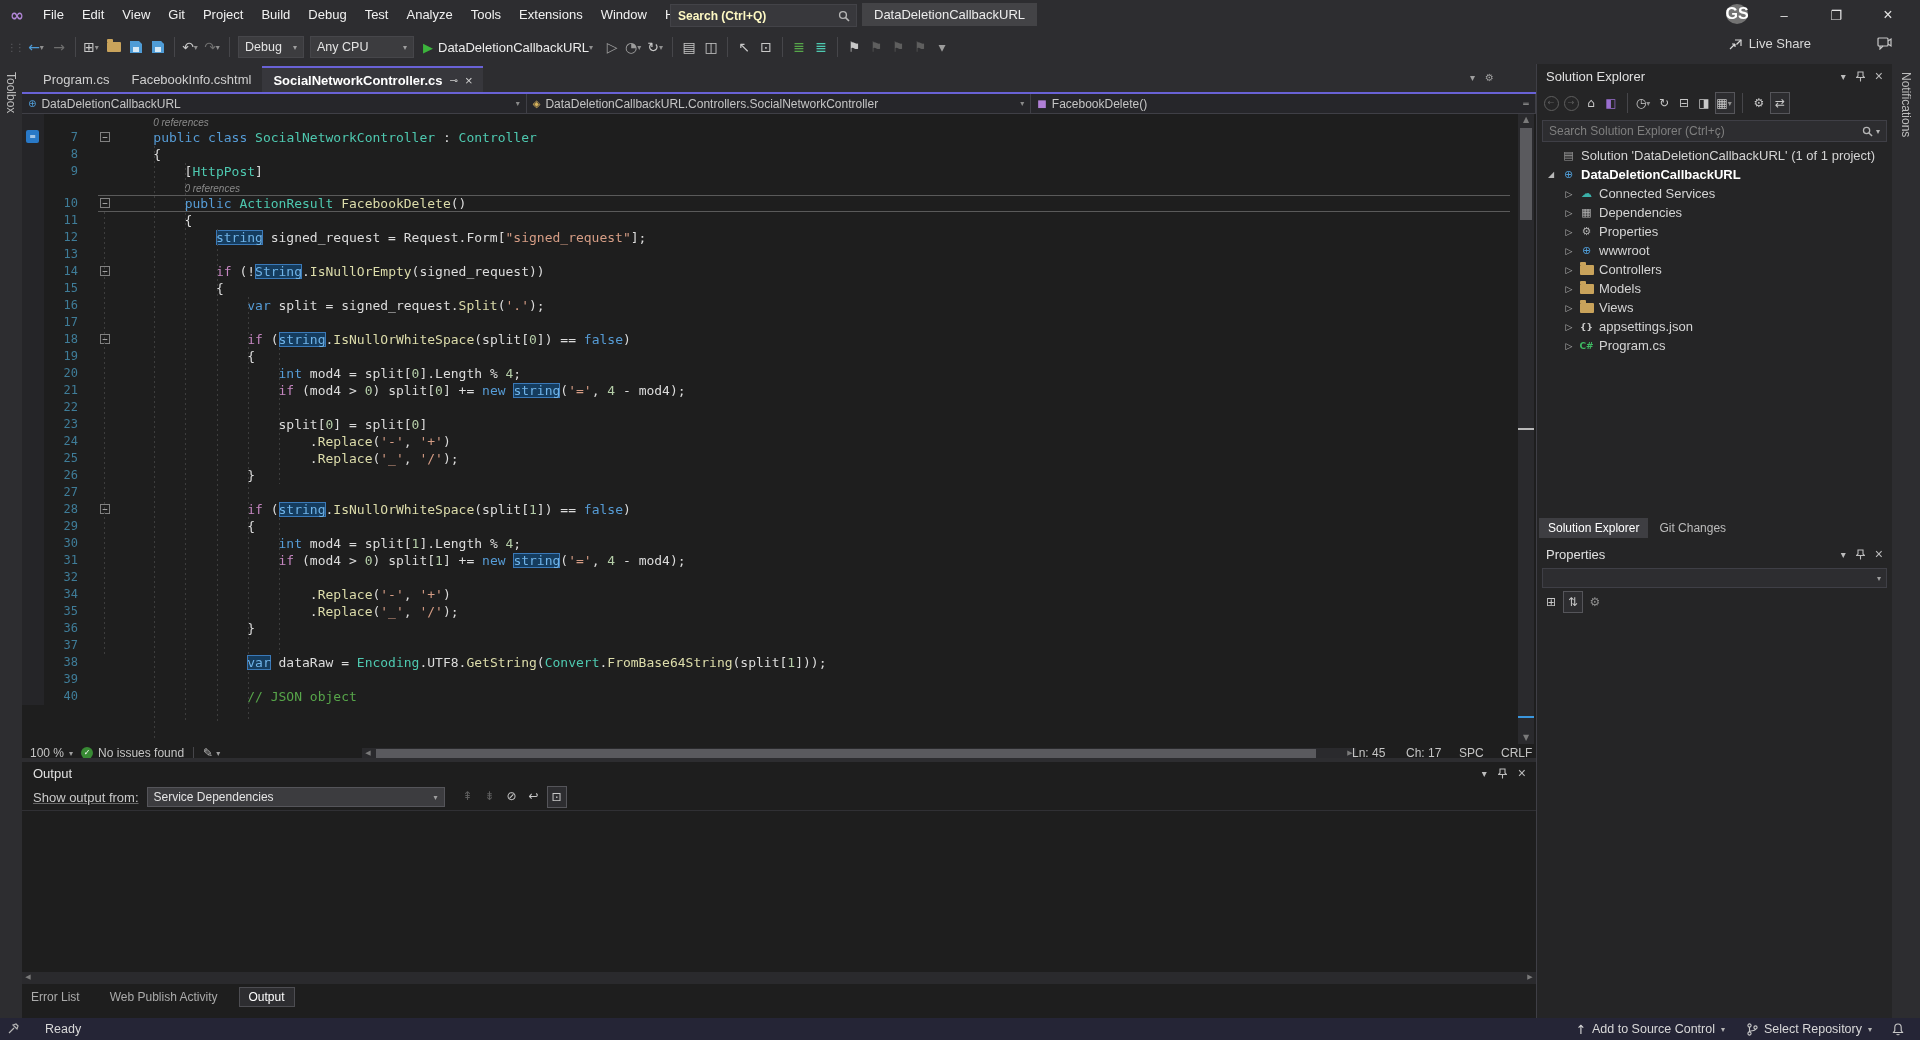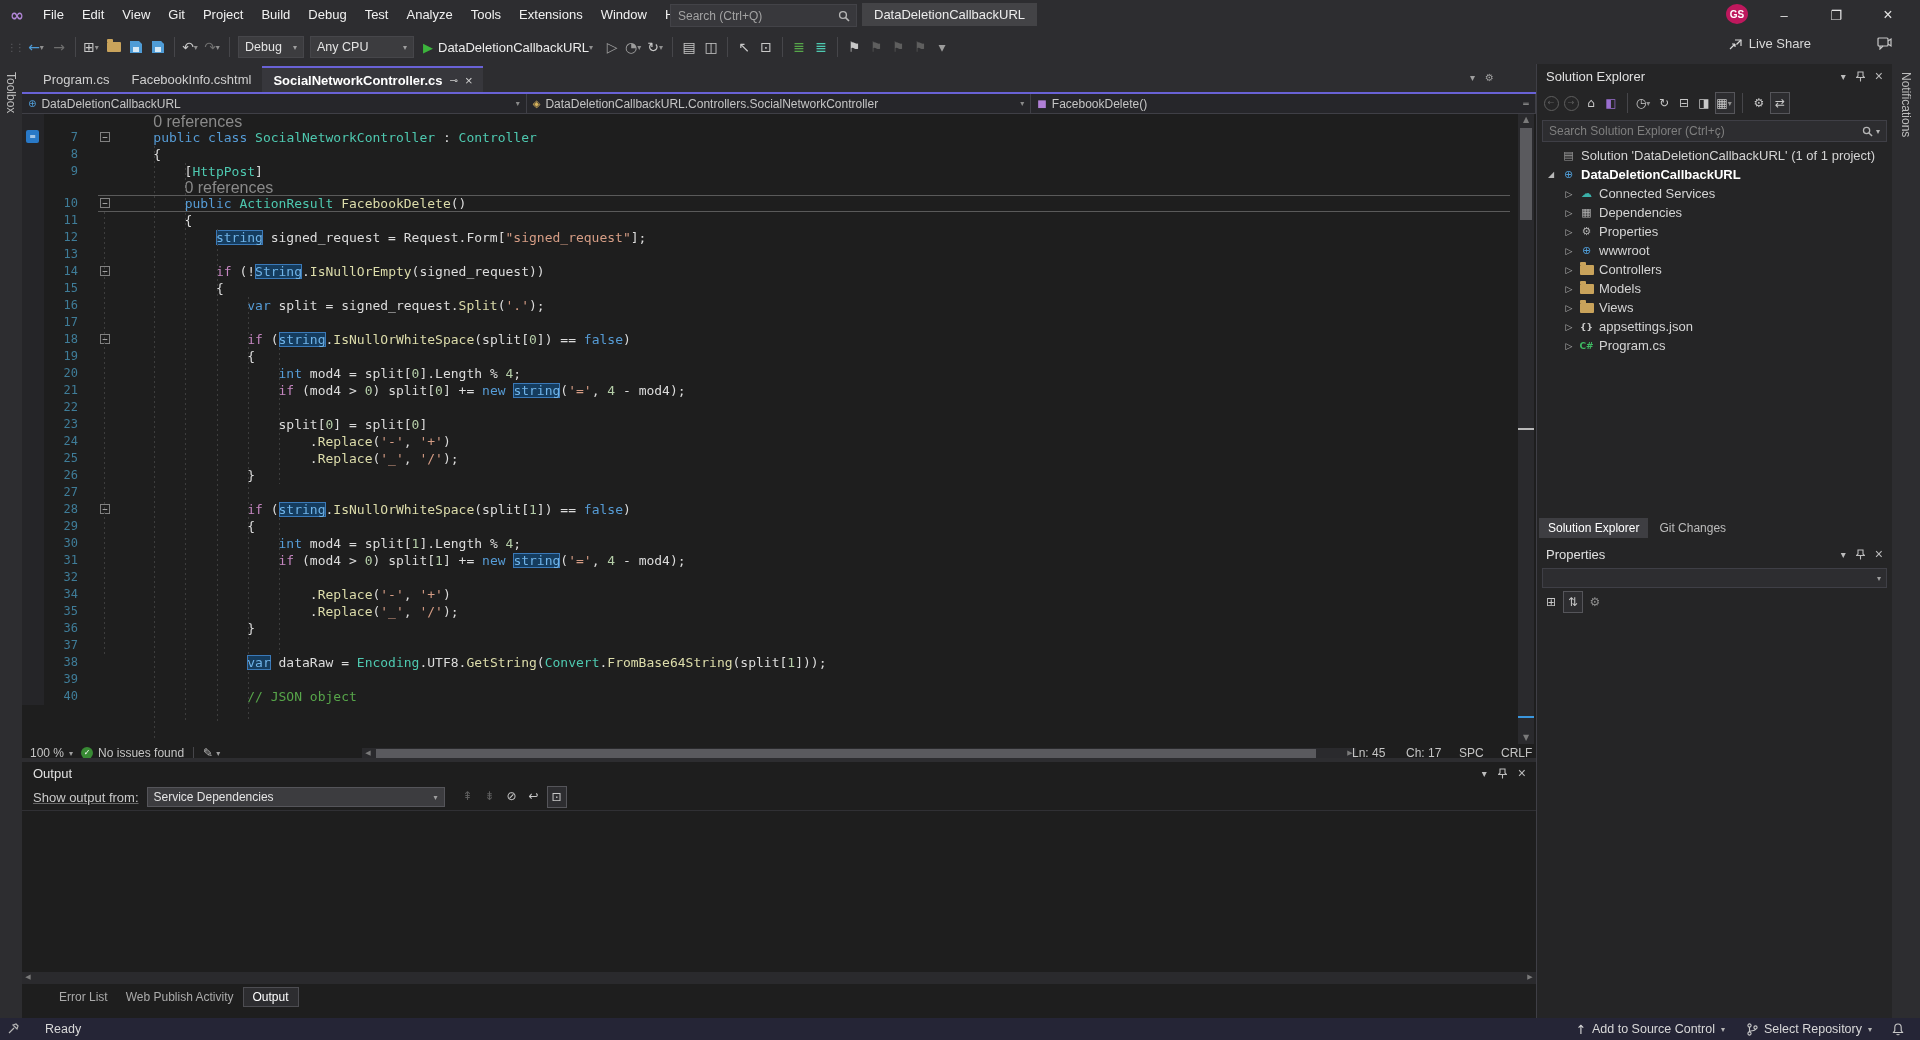--- a/index.html
+++ b/index.html
@@ -7,26 +7,26 @@
         font-family:"Liberation Sans",sans-serif;font-size:13px;color:#cccccc;-webkit-font-smoothing:antialiased;}
   .g{font-family:"DejaVu Sans",sans-serif;}
   .mono{font-family:"DejaVu Sans Mono",monospace;}
 
   
   .titlebar{position:absolute;left:0;top:0;width:1920px;height:30px;background:#2d2d30;display:flex;align-items:center;}
   .vslogo{width:34px;text-align:center;color:#b287d8;font-size:17px;font-weight:bold;}
   .menus{display:flex;height:30px;align-items:center;}
   .menu-item{padding:0 9px;color:#f1f1f1;height:30px;line-height:30px;cursor:default;}
   .qsearch{position:absolute;left:670px;top:4px;width:178px;height:21px;background:#38383c;border:1px solid #434348;
-           display:flex;align-items:center;color:#a3a3a3;padding-left:7px;font-size:12px;}
+           display:flex;align-items:center;color:#fef9c3;padding-left:7px;font-size:12px;font-weight:bold;}
   .qsearch .mag{margin-left:auto;margin-right:6px;color:#b5b5b5;}
   .winpill{position:absolute;left:862px;top:3px;height:23px;padding:0 12px;background:#434346;color:#ececec;
            display:flex;align-items:center;font-size:13px;}
-  .avatar{position:absolute;left:1726px;top:4px;width:22px;height:20px;border-radius:50%;background:#be185d;
-          color:#fff;font-size:10px;font-weight:bold;display:flex;align-items:center;justify-content:center;}
+  .avatar{position:absolute;left:1726px;top:4px;width:22px;height:20px;border-radius:50%;background:#737373;
+          color:#fff;font-size:16px;font-weight:bold;display:flex;align-items:center;justify-content:center;}
   .winbtn{position:absolute;top:0;width:44px;height:30px;display:flex;align-items:center;justify-content:center;color:#e4e4e4;font-size:13px;}
 
   
   .toolbar{position:absolute;left:0;top:30px;width:1920px;height:34px;background:#2d2d30;display:flex;align-items:center;padding-left:4px;box-sizing:border-box;}
   .tb-grip{color:#5a5a5e;font-size:10px;letter-spacing:-2px;margin:0 3px;}
   .tb-icon{display:inline-flex;align-items:center;justify-content:center;min-width:20px;height:24px;font-size:14px;margin:0 1px;}
   .tb-caret{color:#8f8f8f;font-size:8px;margin:0 2px 0 0;}
   .tb-sep{width:1px;height:20px;background:#46464a;margin:0 5px;}
   .combo{height:22px;background:#3c3c3f;border:1px solid #46464a;display:flex;align-items:center;color:#e4e4e4;
          padding:0 6px;margin:0 3px;font-size:12.5px;box-sizing:border-box;}
@@ -64,21 +64,21 @@
   
   .editor{position:absolute;left:22px;top:114px;width:1496px;height:630px;background:#1e1e1e;overflow:hidden;}
   .row{display:flex;height:17px;line-height:17px;position:relative;}
   .row.lensrow{height:15px;line-height:15px;}
   .gl{width:22px;flex:none;background:#252528;}
   .ln{width:48px;flex:none;text-align:right;padding-right:14px;color:#3f7d99;font-family:"DejaVu Sans Mono",monospace;font-size:12px;box-sizing:border-box;}
   .fold{width:30px;flex:none;position:relative;}
   .foldbox{position:absolute;left:8px;top:3px;width:10px;height:10px;border:1px solid #808080;background:#1e1e1e;color:#c8c8c8;
            font-size:9px;line-height:9px;text-align:center;box-sizing:border-box;}
   .code{white-space:pre;font-family:"DejaVu Sans Mono",monospace;font-size:13px;color:#dcdcdc;}
-  .lens{color:#8a8a8a;font-size:16px;font-family:"Liberation Sans",sans-serif;}
+  .lens{color:#8a8a8a;font-size:10px;font-family:"Liberation Sans",sans-serif;font-style:italic;}
   .tok-pl{color:#dcdcdc}.tok-kw{color:#569cd6}.tok-cf{color:#c586c0}.tok-ty{color:#4ec9b0}
   .tok-me{color:#dcdcaa}.tok-st{color:#d69d85}.tok-nu{color:#b5cea8}.tok-co{color:#57a64a}
   .tok-hl{color:#6fb3e8;background:#153c5e;box-shadow:inset 0 0 0 1px #3a79b8;}
   .guide{position:absolute;width:1px;background-image:repeating-linear-gradient(to bottom,#3d3d3d 0 2px,transparent 2px 5px);}
   .curbox{position:absolute;left:76px;width:1412px;height:17px;border-top:1px solid #5a5a5a;border-bottom:1px solid #5a5a5a;box-sizing:border-box;}
   .margin-glyph{position:absolute;left:4px;top:16px;width:13px;height:13px;background:#2979c7;border-radius:2px;color:#fff;font-size:8px;line-height:13px;text-align:center;}
 
   
   .vscroll{position:absolute;left:1518px;top:114px;width:16px;height:630px;background:#2a2a2d;}
   .vscroll .arr{position:absolute;left:0;width:16px;height:12px;color:#7a7a7a;font-size:8px;text-align:center;line-height:12px;}
@@ -100,21 +100,21 @@
 
   
   .outpanel{position:absolute;left:22px;top:758px;width:1514px;height:252px;background:#1e1e1e;border-top:4px solid #2d2d30;box-sizing:border-box;}
   .out-head{height:22px;display:flex;align-items:center;padding-left:11px;color:#e0e0e0;}
   .out-head .hicons{margin-left:auto;margin-right:10px;display:flex;gap:11px;color:#bdbdbd;font-size:10px;align-items:center;}
   .out-controls{height:26px;display:flex;align-items:center;padding-left:11px;gap:8px;border-bottom:1px solid #303034;}
   .out-combo{width:298px;height:20px;background:#3c3c3f;border:1px solid #55555a;display:flex;align-items:center;padding:0 6px;color:#e4e4e4;font-size:12px;box-sizing:border-box;}
   .out-combo .car{margin-left:auto;font-size:8px;color:#9f9f9f;}
   .out-content{height:158px;}
   .out-hscroll{position:relative;height:12px;background:#2a2a2d;margin-top:3px;}
-  .bottomtabs{display:flex;align-items:center;height:26px;padding-left:28px;gap:0;font-size:12px;}
+  .bottomtabs{display:flex;align-items:center;height:26px;padding-left:0;gap:12px;font-size:12px;}
   .btab{padding:2px 9px;color:#ababab;}
   .btab.active{color:#ffffff;background:#2d2d30;border:1px solid #4d4d52;}
 
   
   .rightpanel{position:absolute;left:1536px;top:64px;width:356px;height:954px;background:#252526;border-left:1px solid #3f3f46;box-sizing:border-box;}
   .pane-title{height:24px;display:flex;align-items:center;padding:0 9px;color:#e0e0e0;}
   .pane-title .picons{margin-left:auto;display:flex;gap:10px;color:#bdbdbd;font-size:10px;align-items:center;}
   .se-toolbar{height:30px;display:flex;align-items:center;padding-left:5px;gap:2px;}
   .mini-icon{min-width:18px;height:20px;display:inline-flex;align-items:center;justify-content:center;font-size:12px;}
   .mini-icon.boxed{border:1px solid #55555a;background:#2d2d30;}

